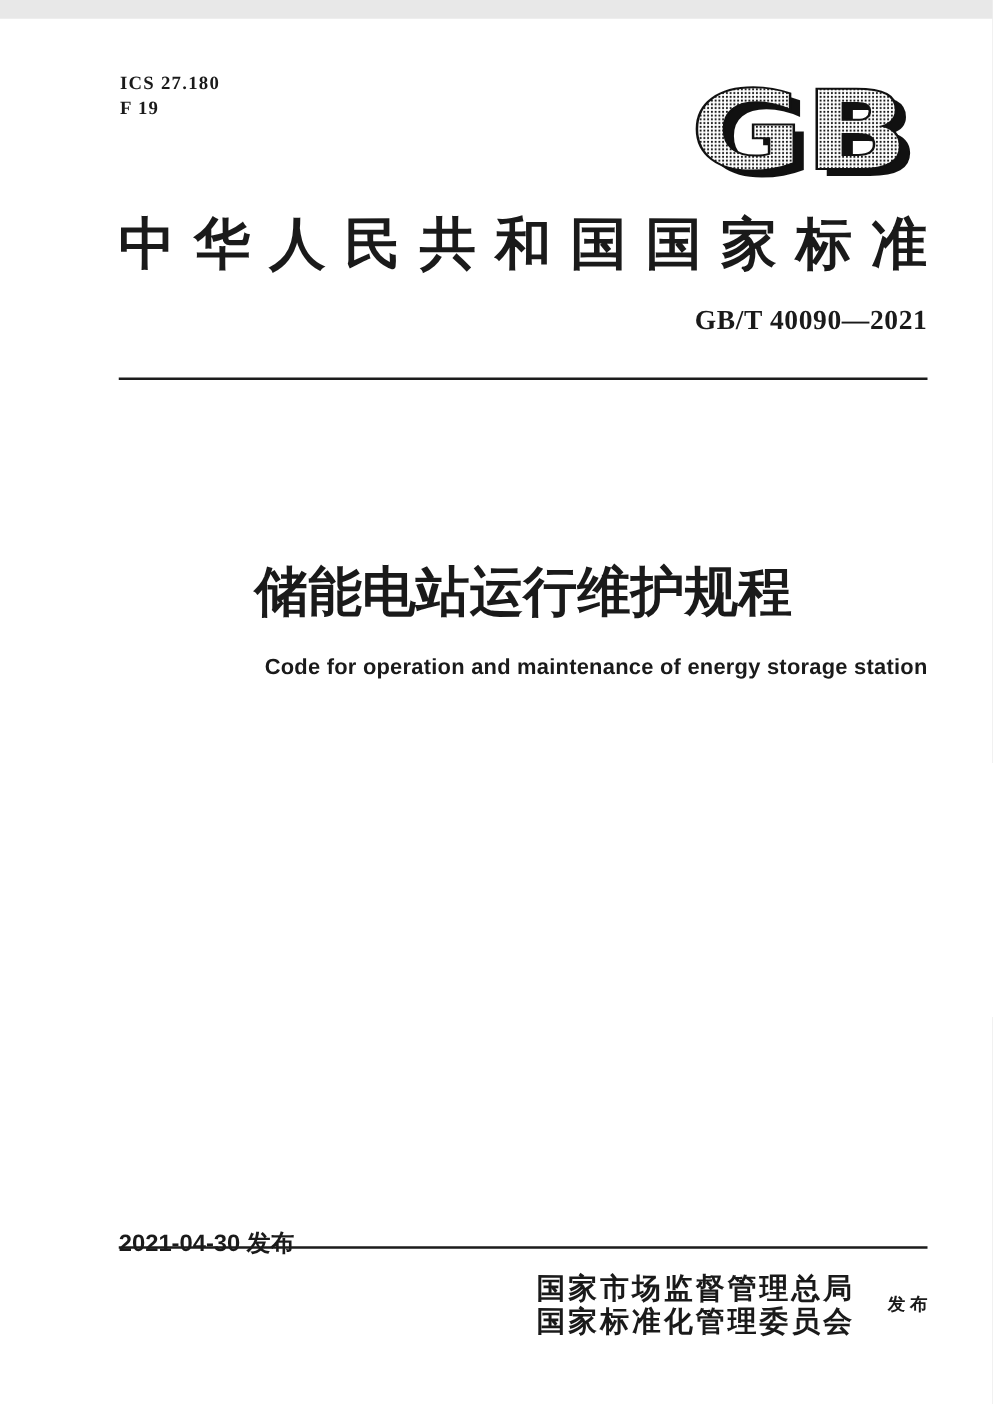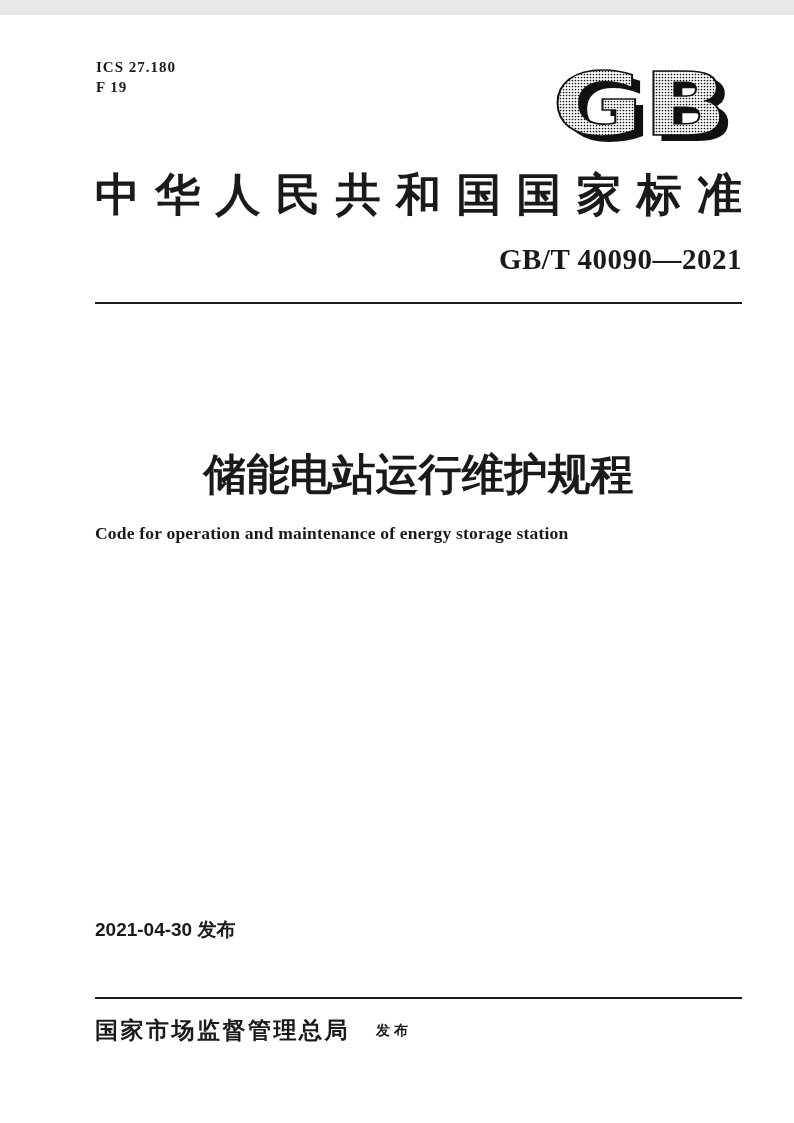--- a/index.html
+++ b/index.html
@@ -59,21 +59,21 @@
   }
   
   .std-number {
     position: absolute;
     left: 95px;
     top: 228px;
     width: 647px;
     text-align: right;
     font-family: "Liberation Serif", "DejaVu Serif", serif;
     font-weight: bold;
-    font-size: 29px;
+    font-size: 22px;
     letter-spacing: 0.5px;
   }
   .rule {
     position: absolute;
     left: 95px;
     width: 647px;
     height: 2px;
     background: #1c1c1c;
   }
   .rule-top    { top: 287px; }
@@ -92,48 +92,48 @@
     line-height: 46px;
     letter-spacing: 0px;
     white-space: nowrap;
   }
   
   .en-title {
     position: absolute;
     left: 95px;
     top: 508px;
     width: 647px;
-    text-align: left;
-    font-family: Liberation Serif, serif;
+    text-align: right;
+    font-family: Liberation Sans, sans-serif;
     font-weight: bold;
     font-size: 17.5px;
     letter-spacing: 0.2px;
   }
   
   .date-row {
     position: absolute;
     left: 95px;
-    top: 902px;
+    top: 968px;
     width: 647px;
     display: flex;
     justify-content: space-between;
     font-family: "Liberation Sans", "DejaVu Sans", sans-serif;
     font-weight: bold;
     font-size: 19px;
     line-height: 26px;
     white-space: pre;
   }
   
   .publisher-row {
     position: absolute;
     left: 95px;
     top: 1002px;
     width: 647px;
     display: flex;
-    justify-content: flex-start;
+    justify-content: flex-end;
     align-items: center;
   }
   .publisher-lines {
     font-family: "Liberation Serif", "DejaVu Serif", serif;
     font-weight: bold;
     font-size: 23px;
     line-height: 27px;
     letter-spacing: 2.5px;
     white-space: nowrap;
     text-align: justify;
@@ -189,17 +189,18 @@
 
   <div class="date-row">
     <span>2021-04-30 发布</span>
   </div>
 
   <div class="rule rule-bottom"></div>
 
   <div class="publisher-row">
     <div class="publisher-lines">
       <div>国家市场监督管理总局</div>
+      <div>国家标准化管理委员会</div>
     </div>
     <div class="publish-label">发 布</div>
   </div>
 
 </div>
 
 </body></html>

